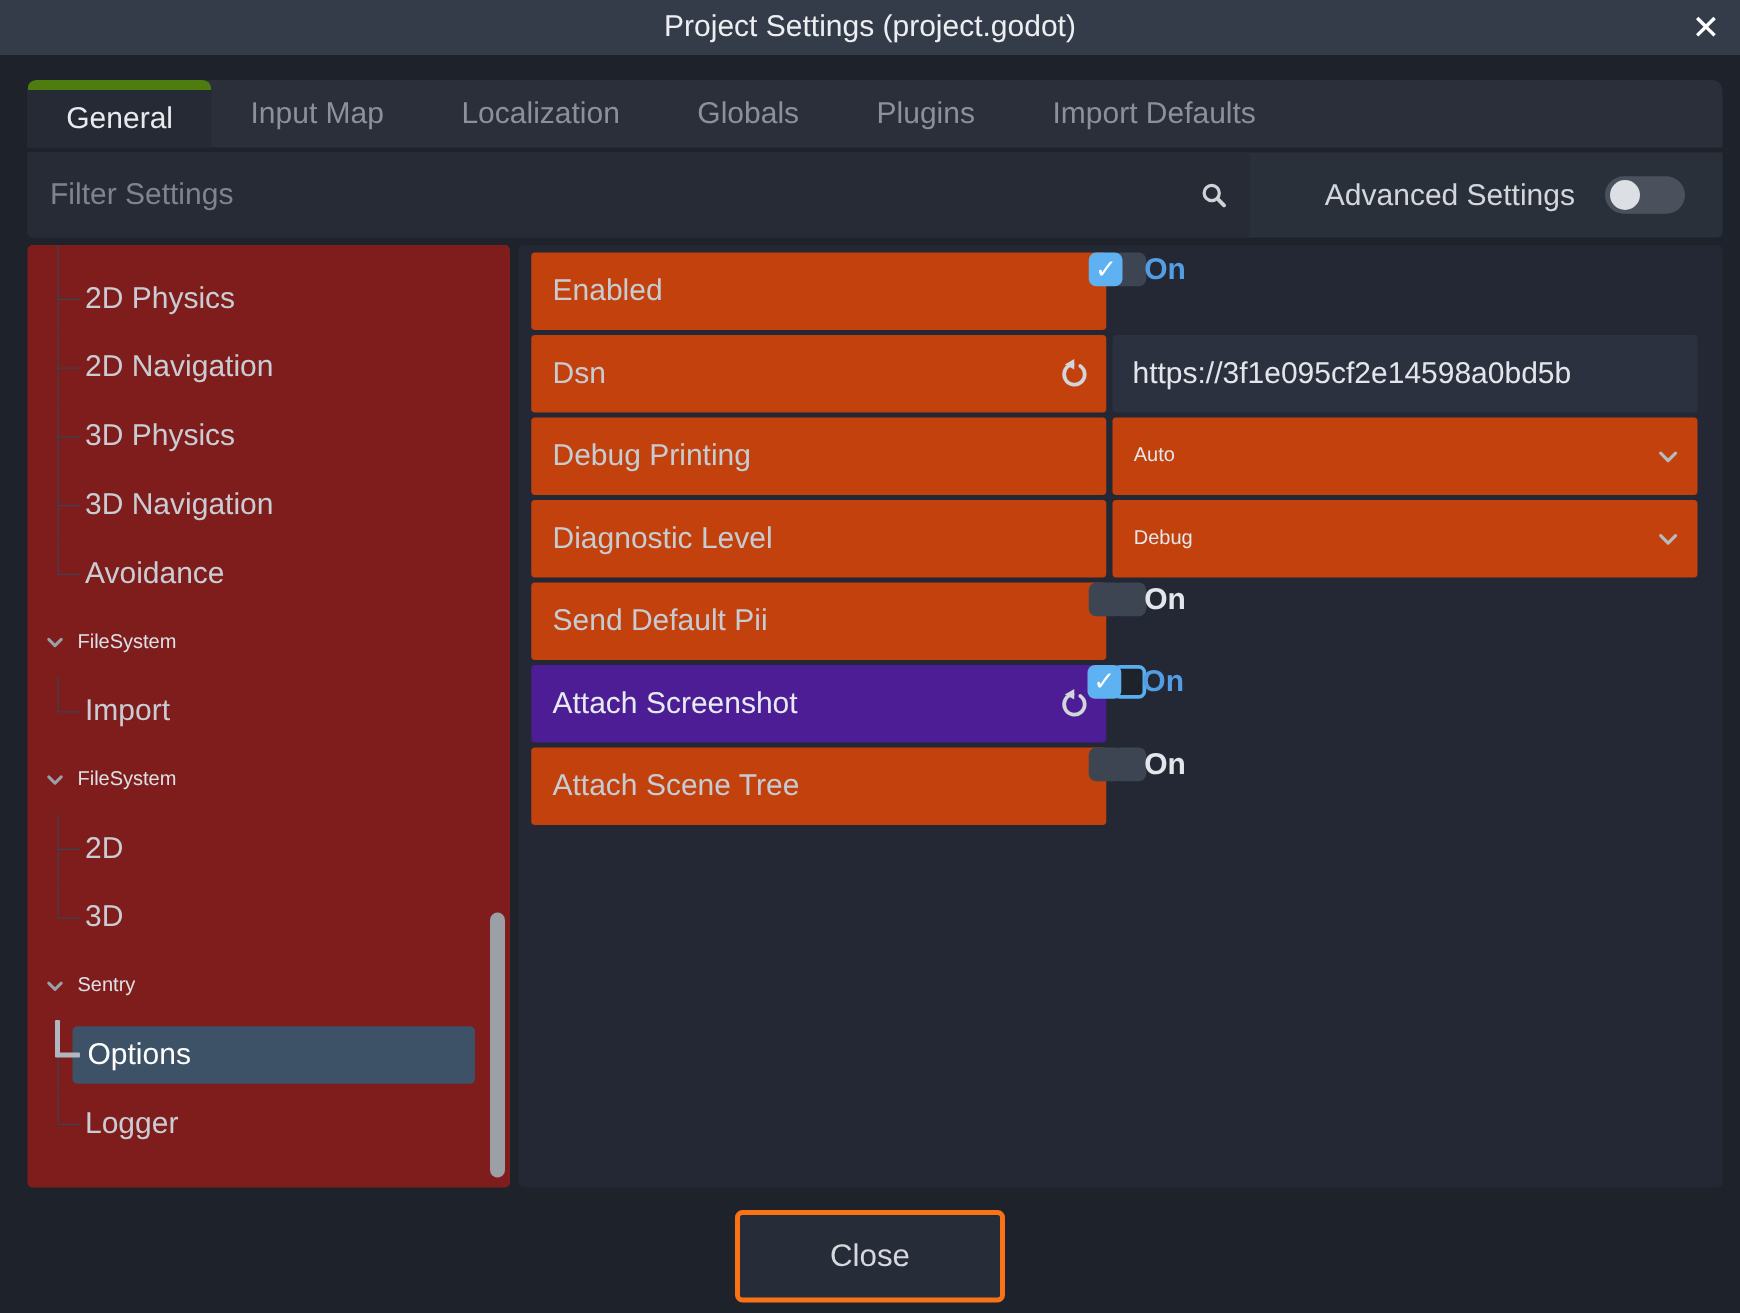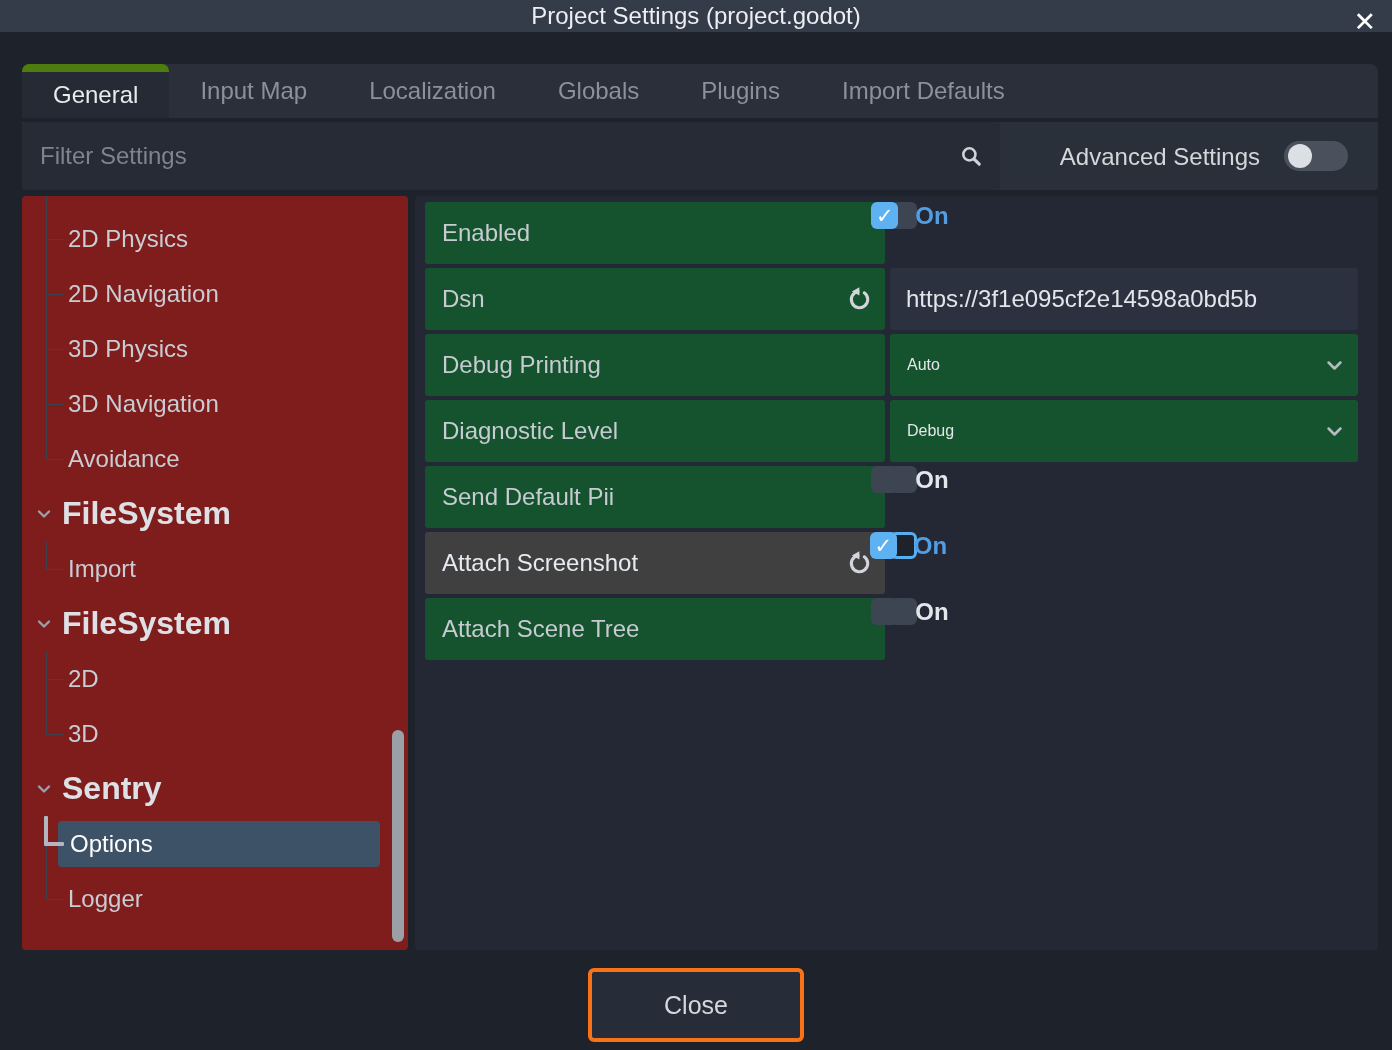--- a/index.html
+++ b/index.html
@@ -7,21 +7,21 @@
     width:1392px;height:1050px;position:relative;overflow:hidden;
     background:#1e222b;
     font-family:"Liberation Sans","DejaVu Sans",sans-serif;
     -webkit-font-smoothing:antialiased;
   }
   .dots{
     background-image:radial-gradient(rgba(255,255,255,0.022) 1px, transparent 1.4px);
     background-size:4px 4px;
   }
   
-  .titlebar{position:absolute;left:0;top:0;right:0;height:32px;background:#343b49;
+  .titlebar{position:absolute;left:0;top:0;right:0;height:44px;background:#343b49;
     display:flex;align-items:center;justify-content:center}
   .title{color:#eceef1;font-size:24px}
   .close-x{position:absolute;right:16px;top:4px;color:#ffffff;font-size:27px;line-height:36px;cursor:default}
   
   .tabbar{position:absolute;left:22px;top:64px;width:1356px;height:54px;background:#2a2f3a;
     border-radius:8px 8px 0 0;display:flex;align-items:stretch}
   .tab{display:flex;align-items:center;padding:0 31px;color:#8b919c;font-size:24px;
     border-radius:7px 7px 0 0;cursor:default}
   .tab.active{background:#252a34;border-top:8px solid #4d7c0f;color:#e8eaed;padding-top:0}
   
@@ -36,40 +36,40 @@
   .adv-group{margin-left:auto;margin-right:30px;display:flex;align-items:flex-end}
   .adv-label{color:#d3d7dc;font-size:24px}
   .toggle{margin-left:24px;width:64px;height:30px;border-radius:15px;background:#4a515d;position:relative;cursor:default}
   .knob{position:absolute;left:4px;top:3px;width:24px;height:24px;border-radius:50%;background:#dcdfe4}
   
   .sidebar{position:absolute;left:22px;top:196px;width:386px;height:754px;background:#7f1d1d;
     border-radius:4px;box-sizing:border-box;padding-top:15px;overflow:hidden}
   .tree-row{height:55px;display:flex;align-items:center;cursor:default}
   .tree-row.section{padding-left:14px}
   .sec-chevron{color:#9aa0a9;display:flex;margin-right:10px}
-  .sec-label{color:#dde1e6;font-weight:bold;font-size:32px}
+  .sec-label{color:#dde1e6;font-weight:normal;font-size:16px}
   .connector{flex:0 0 46px;height:55px;position:relative}
   .connector::before{content:"";position:absolute;left:24px;top:0;height:100%;width:1px;background:#3b4250}
   .connector.ext::before{top:-15px;height:calc(100% + 15px)}
   .connector.last::before{height:50%}
   .connector::after{content:"";position:absolute;left:24px;top:50%;width:18px;height:1px;background:#3b4250}
   .connector.bright::before{left:22px;width:4px;height:53%;background:#b2b7bf;border-radius:1px}
   .connector.bright::after{left:22px;width:20px;height:4px;background:#b2b7bf;margin-top:-2px;border-radius:1px}
   .cont-line{position:absolute;left:24px;top:53%;bottom:0;width:1px;background:#3b4250}
   .tree-label{color:#c9cdd3;font-size:24px;white-space:nowrap}
   .tree-label.sel-pill{background:#3d5266;border-radius:4px;flex:1;margin:0 28px 0 -10px;
     padding:9px 12px;color:#fdfdfe}
   .sb-thumb{position:absolute;right:4px;top:534px;width:12px;height:212px;border-radius:6px;background:#9ba0a7}
   
   .rightpanel{position:absolute;left:415px;top:196px;width:963px;height:754px;background:#232834;
     border-radius:4px;box-sizing:border-box;padding:6px 20px 0 10px;overflow:hidden}
   .srow{display:flex;gap:5px;height:62px;margin-bottom:4px}
-  .cell{background:#14532d;border-radius:3px;display:flex;align-items:center;box-sizing:border-box}
+  .cell{background:#c2410c;border-radius:3px;display:flex;align-items:center;box-sizing:border-box}
   .label-cell{flex:0 0 460px;padding-left:17px}
-  .label-cell.selected{background:#404040}
+  .label-cell.selected{background:#4c1d95}
   .setting-label{color:#c7cbd2;font-size:24px;flex:1;white-space:nowrap}
   .label-cell.selected .setting-label{color:#e6ebf1}
   .revert{color:#d2d5da;margin-right:12px;display:flex;cursor:default}
   .value-cell{flex:1;padding-left:13px;cursor:default}
   .value-cell.focused{border:3px solid #57aef1;background:#1d222b;border-radius:6px;padding-left:10px}
   .value-cell.text{background:#2b313e;padding-left:16px;color:#e2e5e9;font-size:24px}
   .field-text{white-space:nowrap;overflow:hidden}
   .checkbox{width:27px;height:27px;border-radius:6px;background:#3e4552;display:flex;align-items:center;
     justify-content:center;color:#ffffff;font-size:21px;font-weight:bold;flex:0 0 27px}
   .checkbox.checked{background:#5fb2f2}

